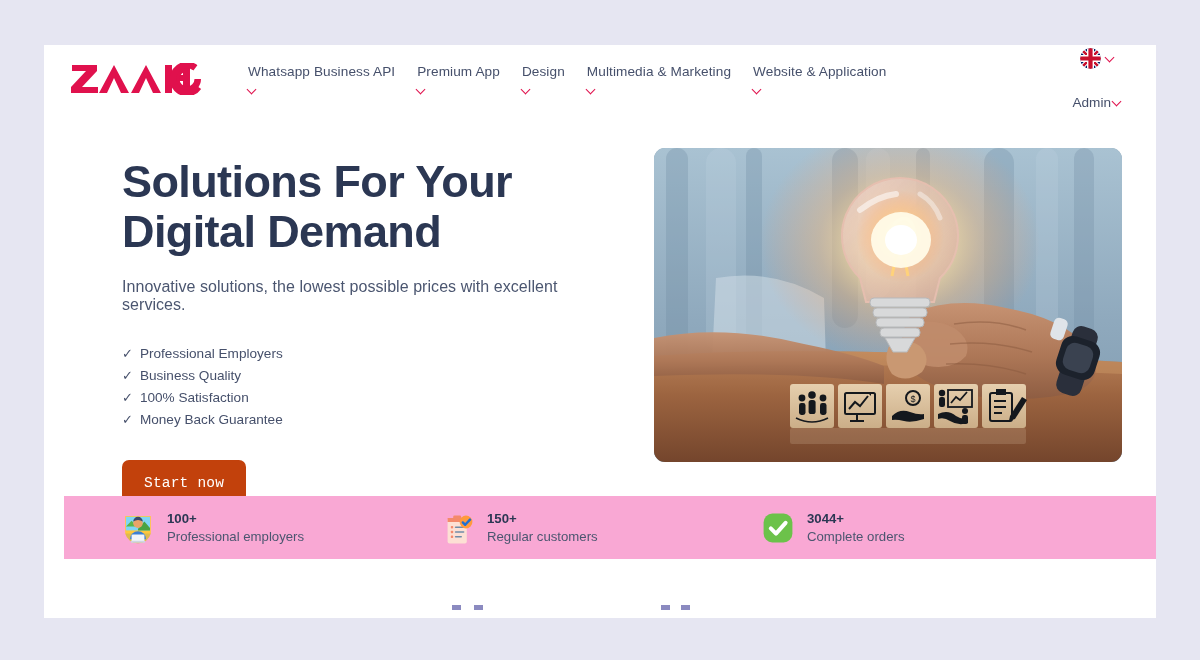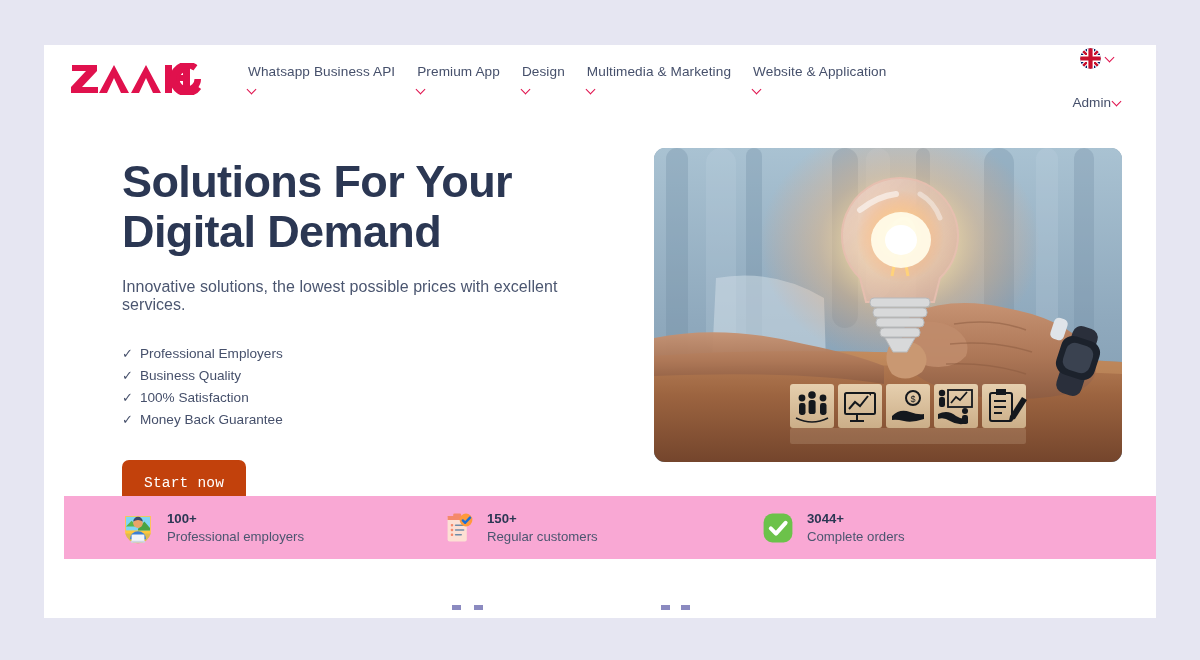--- a/index.html
+++ b/index.html
@@ -199,21 +199,21 @@
     align-items: center;
     padding-left: 58px;
     margin-left: 20px;
   }
   .stat {
     display: flex;
     align-items: center;
     gap: 13px;
   }
   .stat:nth-child(1) { width: 320px; }
-  .stat:nth-child(2) { width: 320px; }
+  .stat:nth-child(2) { width: 320px; align-items: flex-end; }
   .stat-icon {
     width: 32px; height: 32px;
     flex: 0 0 auto;
     display: block;
   }
   .stat-num {
     font-size: 13.2px;
     font-weight: 700;
     color: #2b3753;
     line-height: 17px;

